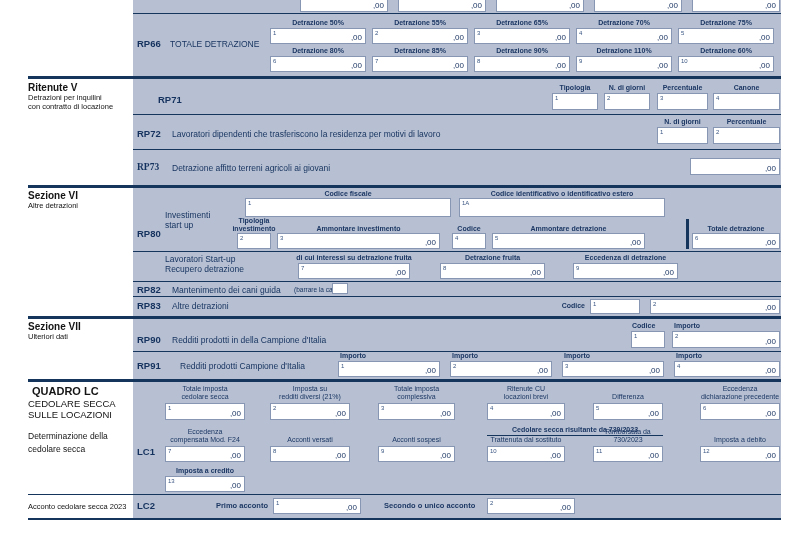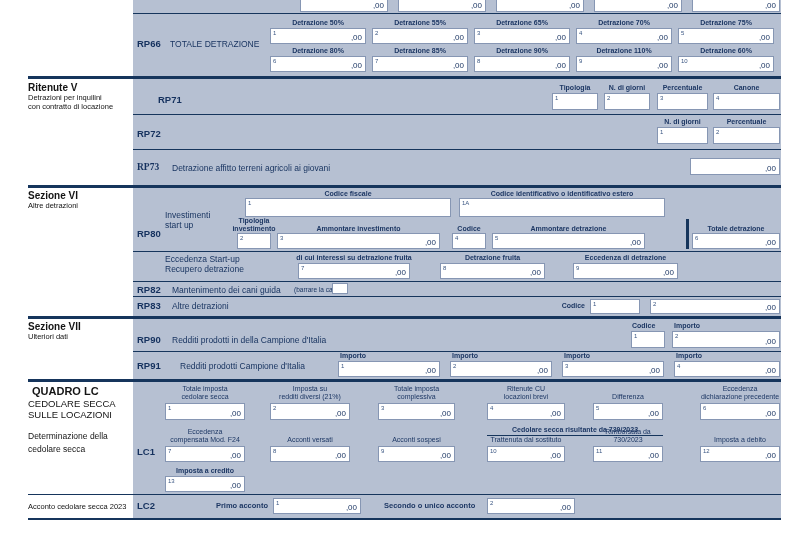--- a/index.html
+++ b/index.html
@@ -128,20 +128,21 @@
     </div>
   <div class="box" style="left:657px;top:93px;width:51px;height:17px;">
       <span class="n">3</span>
     </div>
   <div class="box" style="left:713px;top:93px;width:67px;height:17px;">
       <span class="n">4</span>
     </div>
   <div class="hline" style="left:133px;top:114px;width:648px;"></div>
 
   <span class="code" style="left:137px;top:128px;">RP72</span>
+  <span class="desc" style="left:172px;top:129px;">Lavoratori dipendenti che trasferiscono la residenza per motivi di lavoro</span>
   <div class="flabel" style="left:657px;top:118px;width:51px;">N. di giorni</div>
   <div class="flabel" style="left:713px;top:118px;width:67px;">Percentuale</div>
   <div class="box" style="left:657px;top:127px;width:51px;height:17px;">
       <span class="n">1</span>
     </div>
   <div class="box" style="left:713px;top:127px;width:67px;height:17px;">
       <span class="n">2</span>
     </div>
   <div class="hline" style="left:133px;top:149px;width:648px;"></div>
 
@@ -191,21 +192,21 @@
       <span class="v">,00</span>
     </div>
   <div class="vbar" style="left:686px;top:219px;height:30px;"></div>
   <div class="box" style="left:692px;top:233px;width:88px;height:16px;">
       <span class="n">6</span>
       <span class="v">,00</span>
     </div>
 
   <div class="hline" style="left:133px;top:251px;width:648px;"></div>
 
-  <span class="desc" style="left:165px;top:254px;">Eccedenza Start-up</span>
+  <span class="desc" style="left:165px;top:254px;">Lavoratori Start-up</span>
   <span class="desc" style="left:165px;top:264px;text-align:right;">Recupero detrazione</span>
   <div class="flabel" style="left:293px;top:254px;width:122px;">di cui interessi su detrazione fruita</div>
   <div class="flabel" style="left:440px;top:254px;width:105px;">Detrazione fruita</div>
   <div class="flabel" style="left:573px;top:254px;width:105px;">Eccedenza di detrazione</div>
   <div class="box" style="left:298px;top:263px;width:112px;height:16px;">
       <span class="n">7</span>
       <span class="v">,00</span>
     </div>
   <div class="box" style="left:440px;top:263px;width:105px;height:16px;">
       <span class="n">8</span>

